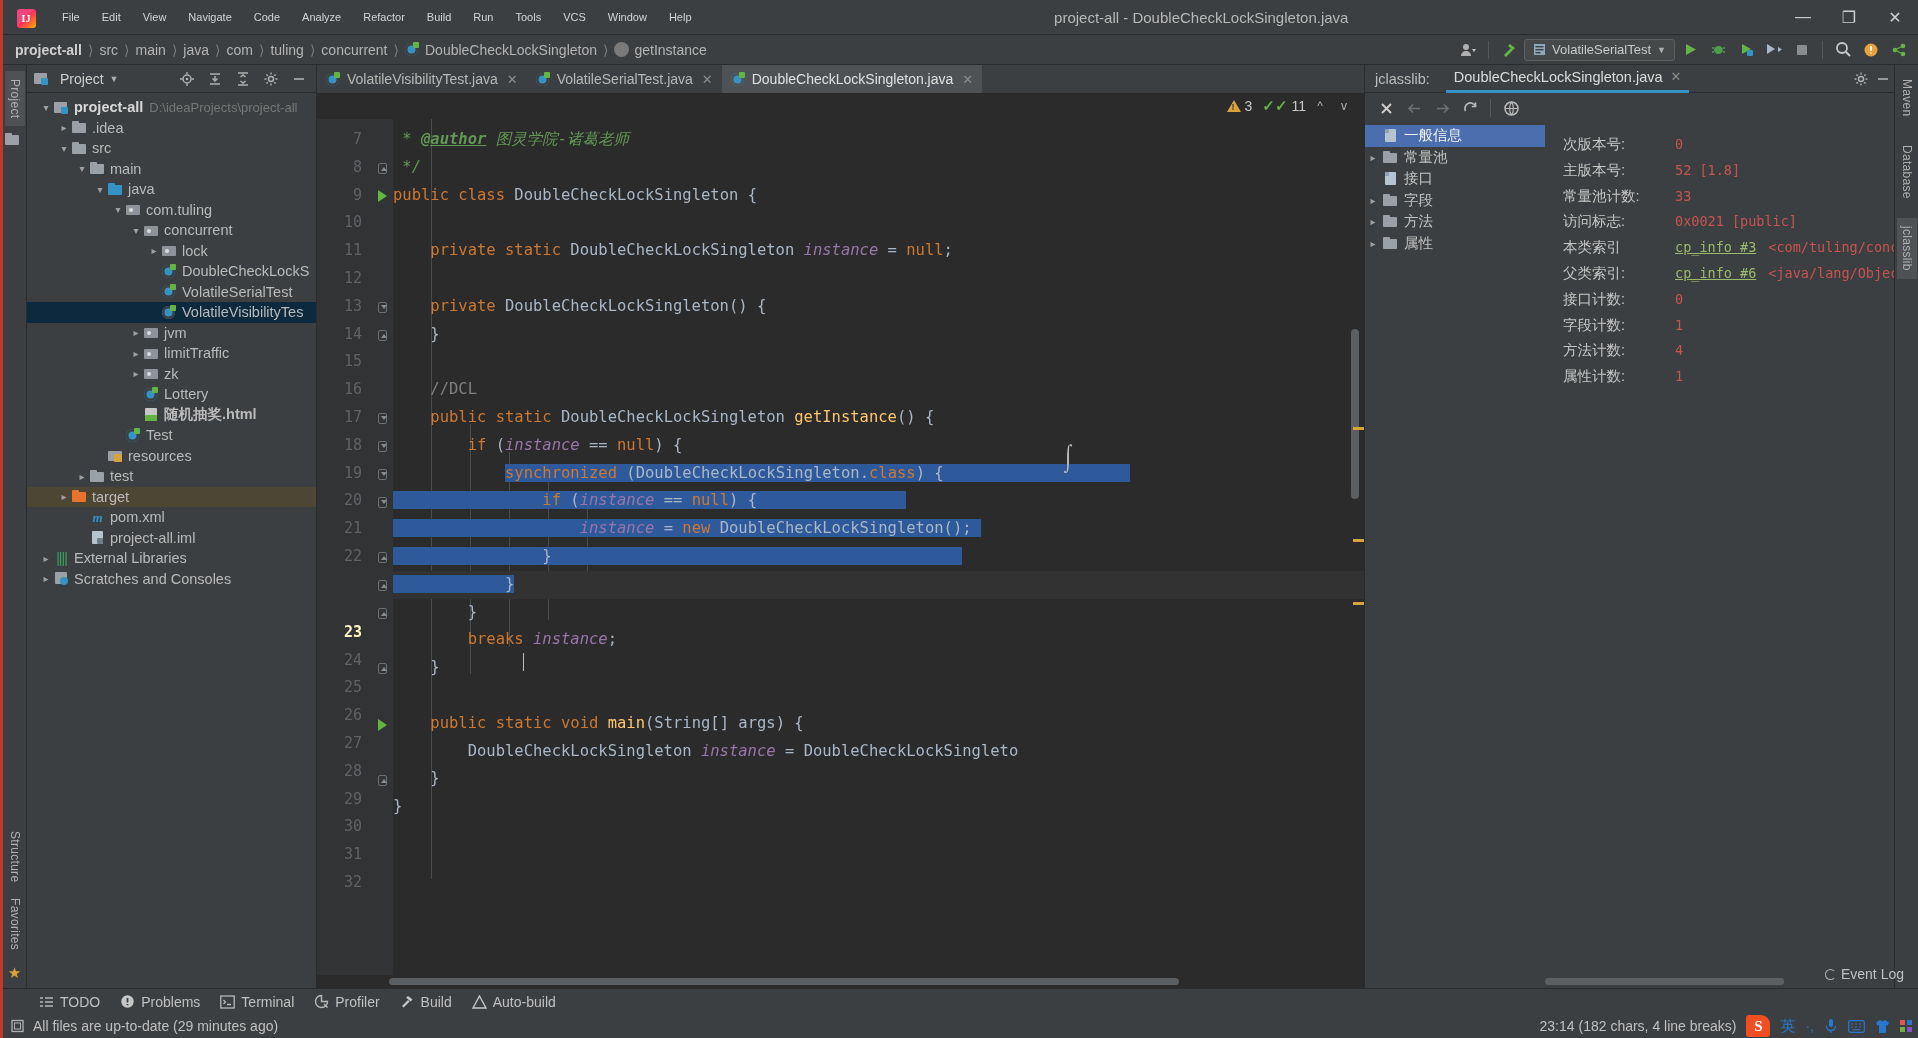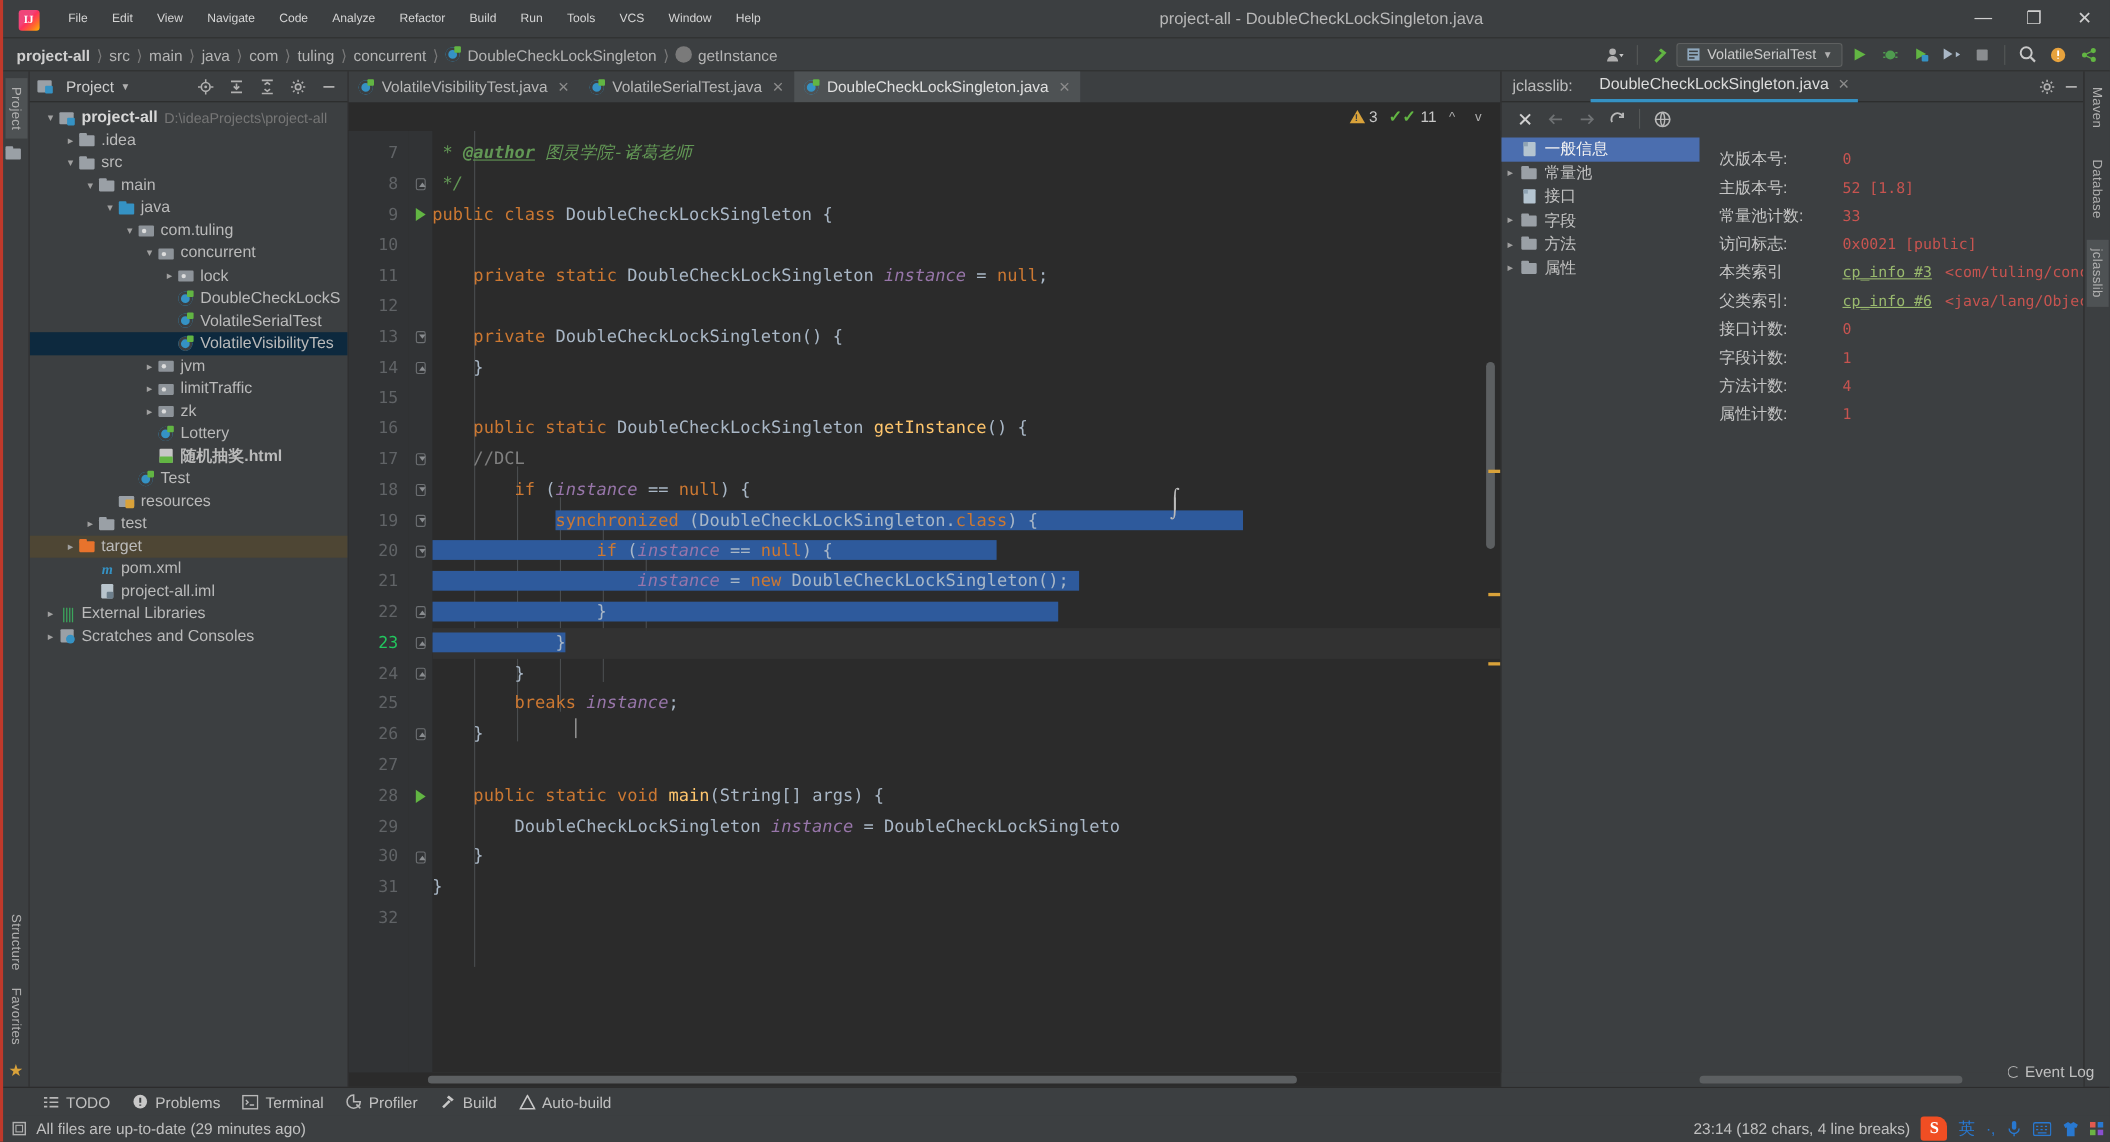--- a/index.html
+++ b/index.html
@@ -264,21 +264,21 @@
 
   .editor-wrap { flex: 1; display: flex; min-height: 0; position: relative; background: #2b2b2b; }
   .gutter-num {
     width: 54px; flex: 0 0 54px;
     background: #313335; text-align: right;
     padding-right: 9px; padding-top: 7px;
     font-family: "DejaVu Sans Mono", monospace; font-size: 15px;
     color: #606366; user-select: none;
   }
   .gline { height: 27.8px; line-height: 27.8px; position: relative; }
-  .gline.cur { color: #22c55e; font-weight: normal; }
+  .gline.cur { color: #fef9c3; font-weight: bold; margin-top: 48px; }
   .gutter-mark {
     width: 22px; flex: 0 0 22px;
     background: #313335; padding-top: 7px;
   }
   .gmline { height: 27.8px; line-height: 27.8px; text-align:center; position:relative;}
   .runtri {
     display:inline-block; width:0;height:0;
     border-top:6px solid transparent;border-bottom:6px solid transparent;
     border-left:9px solid #62b543; vertical-align: middle;
   }
@@ -882,23 +882,23 @@
           <div class="cline"><span class="pln">    </span><span class="kw">private static </span><span class="typ">DoubleCheckLockSingleton </span><span class="fld">instance </span><span class="pln">= </span><span class="kw">null</span><span class="pln">;</span></div>
 
           <div class="cline"></div>
 
           <div class="cline"><span class="pln">    </span><span class="kw">private </span><span class="typ">DoubleCheckLockSingleton</span><span class="pln">() {</span></div>
 
           <div class="cline"><span class="pln">    }</span></div>
 
           <div class="cline"></div>
 
+          <div class="cline"><span class="pln">    </span><span class="cmt">//DCL</span></div>
+
           <div class="cline"><span class="pln">    </span><span class="kw">public static </span><span class="typ">DoubleCheckLockSingleton </span><span class="mth">getInstance</span><span class="pln">() {</span></div>
-
-          <div class="cline"><span class="pln">    </span><span class="cmt">//DCL</span></div>
 
           <div class="cline"><span class="pln">        </span><span class="kw">if </span><span class="pln">(</span><span class="fld">instance</span><span class="pln"> == </span><span class="kw">null</span><span class="pln">) {</span></div>
 
           <div class="cline"><span class="pln">            </span><span class="sel"><span class="kw">synchronized </span><span class="pln">(</span><span class="typ">DoubleCheckLockSingleton</span><span class="pln">.</span><span class="cls-lit">class</span><span class="pln">) {                    </span></span></div>
 
           <div class="cline"><span class="sel"><span class="pln">                </span><span class="kw">if </span><span class="pln">(</span><span class="fld">instance</span><span class="pln"> == </span><span class="kw">null</span><span class="pln">) {                </span></span></div>
 
           <div class="cline"><span class="sel"><span class="pln">                    </span><span class="fld">instance </span><span class="pln">= </span><span class="kw">new </span><span class="typ">DoubleCheckLockSingleton</span><span class="pln">(); </span></span></div>
 
           <div class="cline"><span class="sel"><span class="pln">                }                                            </span></span></div>

